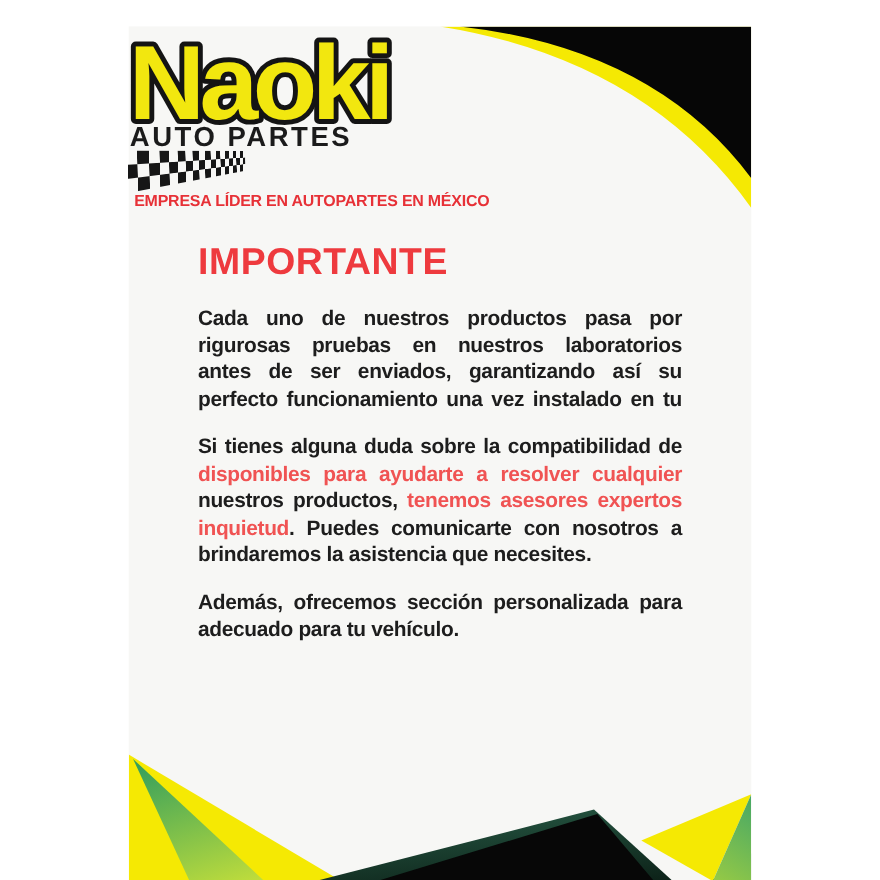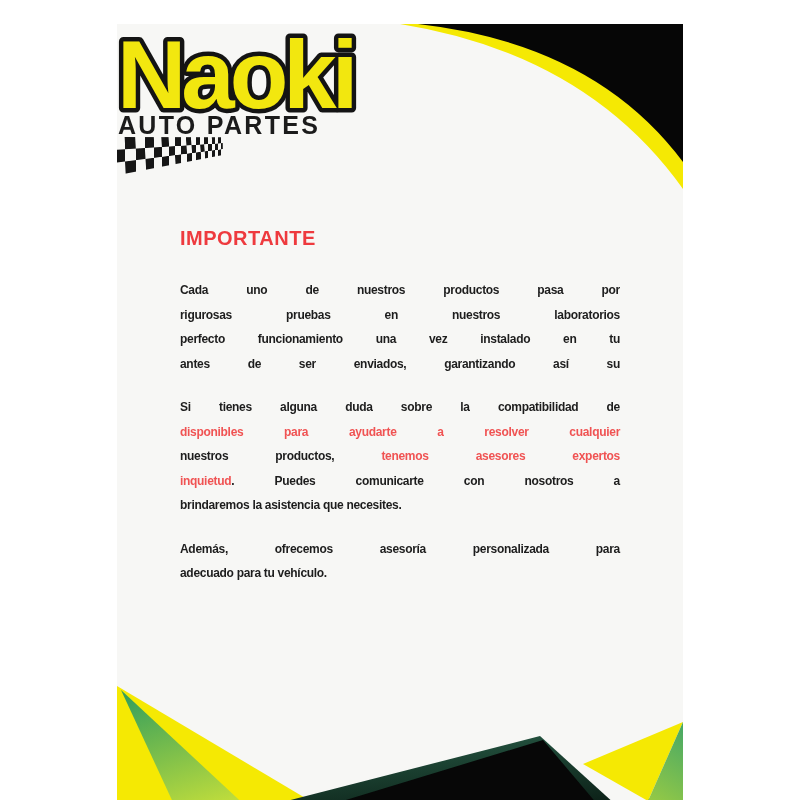--- a/index.html
+++ b/index.html
@@ -21,23 +21,23 @@
     letter-spacing:2.3px;color:#1b1b1b;white-space:nowrap;}
   .flag{position:absolute;left:-4px;top:113px;width:260px;height:42px;}
   .flag-inner{width:430px;height:39px;
     background:repeating-conic-gradient(#161616 0% 25%, rgba(0,0,0,0) 0% 50%);
     background-size:46px 26px;
     transform:perspective(300px) rotateY(56deg) rotateZ(-3deg);
     transform-origin:left center;}
   .tagline{position:absolute;left:5px;top:151px;font-size:14.5px;font-weight:bold;
     color:var(--tagline-red);letter-spacing:-0.2px;white-space:nowrap;}
   .text-col{position:absolute;left:63px;top:196px;width:440px;}
-  .heading{font-size:20px;line-height:36px;font-weight:bold;color:var(--heading-red);
+  .heading{font-size:34px;line-height:36px;font-weight:bold;color:var(--heading-red);
     letter-spacing:0.5px;margin:0 0 22px 0;}
-  .para{margin:0 0 19px 0;font-size:12px;line-height:24.5px;font-weight:bold;
+  .para{margin:0 0 19px 0;font-size:19px;line-height:24.5px;font-weight:bold;
     color:var(--body-text);letter-spacing:-0.3px;}
   .line{display:block;text-align:justify;text-align-last:justify;}
   .line.last{text-align-last:left;}
   .accent{color:var(--accent-red);}
 </style>
 </head>
 <body>
 
 <div class="stage">
   <div class="card">
@@ -50,41 +50,42 @@
     <svg class="logo-svg" width="280" height="104" viewBox="0 0 280 104">
       <text x="6" y="84" font-family="Liberation Sans, sans-serif" font-weight="bold" font-size="96" letter-spacing="-5" fill="#f2e70f" stroke="#141414" stroke-width="9" stroke-linejoin="round" paint-order="stroke">Naoki</text>
     </svg>
 
     <div class="subtext">AUTO PARTES</div>
 
     <div class="flag">
       <div class="flag-inner"></div>
     </div>
 
+    <div class="tagline">EMPRESA LÍDER  EN AUTOPARTES EN MÉXICO</div>
 
     <div class="text-col">
       <h1 class="heading">IMPORTANTE</h1>
 
       <p class="para">
         <span class="line">Cada uno de nuestros productos pasa por</span>
         <span class="line">rigurosas pruebas en nuestros laboratorios</span>
+        <span class="line">antes de ser enviados, garantizando así su</span>
         <span class="line">perfecto funcionamiento una vez instalado en tu</span>
-        <span class="line">antes de ser enviados, garantizando así su</span>
       </p>
 
       <p class="para">
         <span class="line">Si tienes alguna duda sobre la compatibilidad de</span>
         <span class="line accent">disponibles para ayudarte a resolver cualquier</span>
         <span class="line"><span>nuestros productos, </span><span class="accent">tenemos asesores expertos</span></span>
         <span class="line"><span class="accent">inquietud</span><span>. Puedes comunicarte con nosotros a</span></span>
         <span class="line last">brindaremos la asistencia que necesites.</span>
       </p>
 
       <p class="para">
-        <span class="line">Además, ofrecemos asesoría personalizada para</span>
+        <span class="line">Además, ofrecemos sección personalizada para</span>
         <span class="line last">adecuado para tu vehículo.</span>
       </p>
     </div>
 
     <svg class="bottom-svg" width="566" height="160" viewBox="0 0 566 160">
       <defs>
         <linearGradient id="gradGreenL" x1="0" y1="0" x2="0.35" y2="1">
           <stop offset="0" stop-color="#2f9c5d"></stop>
           <stop offset="1" stop-color="#c2de3b"></stop>
         </linearGradient>

